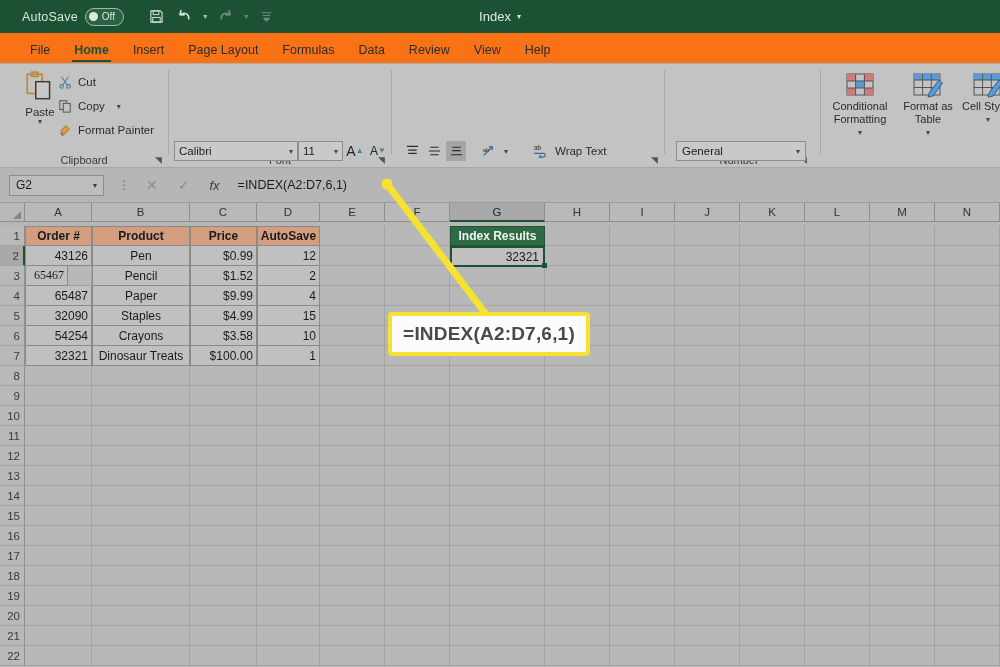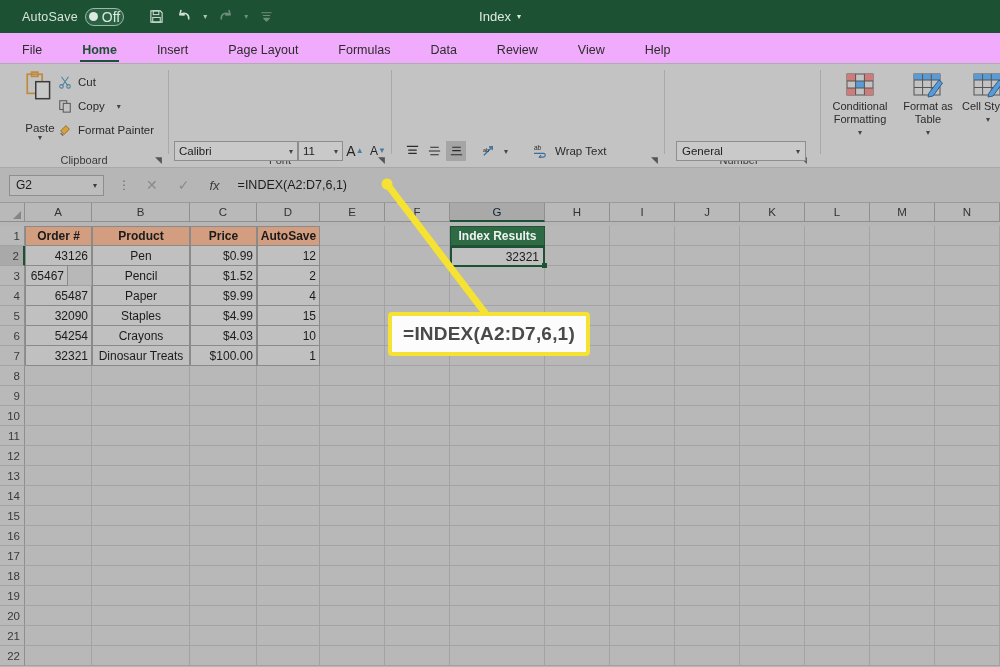--- a/index.html
+++ b/index.html
@@ -19,21 +19,21 @@
   }
   .autosave-wrap{display:flex;align-items:center;margin-left:22px;gap:7px;}
   .autosave-label{color:#d8e4dc;font-size:12.5px;letter-spacing:.2px;}
   .toggle{
     width:37px;height:16px;border-radius:9px;border:1px solid #9fb8aa;
     background:#2a6343;position:relative;display:flex;align-items:center;
   }
   .toggle .knob{
     width:9px;height:9px;border-radius:50%;background:#dce8e1;margin-left:3px;
   }
-  .toggle .off{color:#dce8e1;font-size:14px;margin-left:4px;}
+  .toggle .off{color:#dce8e1;font-size:10px;margin-left:4px;}
   .qat{display:flex;align-items:center;gap:2px;margin-left:20px;}
   .qat-btn{
     width:26px;height:24px;display:flex;align-items:center;justify-content:center;
     color:#cfe0d6;
   }
   .qat-btn.dim{color:#6e8d7c;}
   .qat-caret{font-size:8px;color:#aac3b4;width:11px;display:flex;align-items:center;justify-content:center;}
   .qat-caret.dim{color:#6e8d7c;}
   .doc-title{
     position:absolute;left:50%;transform:translateX(-50%);
@@ -43,23 +43,22 @@
   .searchbox{
     position:absolute;left:570px;top:6px;width:398px;height:21px;
     background:#6b8d7b;display:flex;align-items:center;gap:8px;padding-left:10px;
     box-sizing:border-box;
   }
   .searchbox .ph{color:#e2ece6;font-size:12px;}
 
   
   .tabbar{
     position:absolute;left:0;top:33px;width:1000px;height:30px;
-    background:#f0abfc;display:flex;align-items:flex-end;padding-left:10px;
+    background:#f97316;display:flex;align-items:flex-end;padding-left:18px;
     box-sizing:border-box;
-    gap:16px;
   }
   .tab{
     font-size:12.5px;color:#2c2c2c;padding:0 12px;height:27px;
     display:flex;align-items:center;position:relative;
   }
   .tab.active{color:#1d5134;font-weight:bold;}
   .tab.active:after{
     content:"";position:absolute;left:10px;right:10px;bottom:1px;height:2.5px;background:#1d5134;
   }
 
@@ -76,21 +75,21 @@
   .grp .dlg{
     position:absolute;bottom:3px;right:6px;font-size:9px;color:#555;
   }
   .grp-sep{position:absolute;top:6px;width:1px;height:84px;background:#a9a9a9;}
 
   
   .paste{
     position:absolute;left:14px;top:6px;width:52px;
     display:flex;flex-direction:column;align-items:center;
   }
-  .paste .lbl{font-size:11.5px;color:#2e2e2e;margin-top:18px;}
+  .paste .lbl{font-size:11.5px;color:#2e2e2e;margin-top:2px;}
   .paste .cv{font-size:8px;color:#444;line-height:8px;}
   .clip-item{
     position:absolute;display:flex;align-items:center;gap:6px;
     font-size:11.5px;color:#2b2b2b;
   }
 
   
   .mini{font-size:11.5px;color:#2b2b2b;}
 
   
@@ -851,38 +850,38 @@
     <div class="cell hdr" style="left:25px;top:23px;width:67px;">Order #</div>
     <div class="cell hdr" style="left:92px;top:23px;width:98px;">Product</div>
     <div class="cell hdr" style="left:190px;top:23px;width:67px;">Price</div>
     <div class="cell hdr" style="left:257px;top:23px;width:63px;">AutoSave</div>
 
     <div class="cell data num" style="left:25px;top:43px;width:67px;">43126</div>
     <div class="cell data ctr" style="left:92px;top:43px;width:98px;">Pen</div>
     <div class="cell data num" style="left:190px;top:43px;width:67px;">$0.99</div>
     <div class="cell data num" style="left:257px;top:43px;width:63px;">12</div>
 
-    <div class="cell data num" style="left:25px;top:63px;width:43px;">65467</div>
+    <div class="cell data num" style="left:25px;top:63px;width:43px;font-family:Liberation Serif, serif;">65467</div>
     <div class="cell data ctr" style="left:92px;top:63px;width:98px;">Pencil</div>
     <div class="cell data num" style="left:190px;top:63px;width:67px;">$1.52</div>
     <div class="cell data num" style="left:257px;top:63px;width:63px;">2</div>
 
     <div class="cell data num" style="left:25px;top:83px;width:67px;">65487</div>
     <div class="cell data ctr" style="left:92px;top:83px;width:98px;">Paper</div>
     <div class="cell data num" style="left:190px;top:83px;width:67px;">$9.99</div>
     <div class="cell data num" style="left:257px;top:83px;width:63px;">4</div>
 
     <div class="cell data num" style="left:25px;top:103px;width:67px;">32090</div>
     <div class="cell data ctr" style="left:92px;top:103px;width:98px;">Staples</div>
     <div class="cell data num" style="left:190px;top:103px;width:67px;">$4.99</div>
     <div class="cell data num" style="left:257px;top:103px;width:63px;">15</div>
 
     <div class="cell data num" style="left:25px;top:123px;width:67px;">54254</div>
     <div class="cell data ctr" style="left:92px;top:123px;width:98px;">Crayons</div>
-    <div class="cell data num" style="left:190px;top:123px;width:67px;">$4.03</div>
+    <div class="cell data num" style="left:190px;top:123px;width:67px;">$3.58</div>
     <div class="cell data num" style="left:257px;top:123px;width:63px;">10</div>
 
     <div class="cell data num" style="left:25px;top:143px;width:67px;">32321</div>
     <div class="cell data ctr" style="left:92px;top:143px;width:98px;">Dinosaur Treats</div>
     <div class="cell data num" style="left:190px;top:143px;width:67px;">$100.00</div>
     <div class="cell data num" style="left:257px;top:143px;width:63px;">1</div>
 
     <div class="cell ghdr" style="left:450px;top:23px;width:95px;">Index Results</div>
     <div class="selcell" style="left:450px;top:43px;width:95px;height:21px;">32321</div>
     <div class="fillhandle" style="left:542px;top:60px;"></div>

